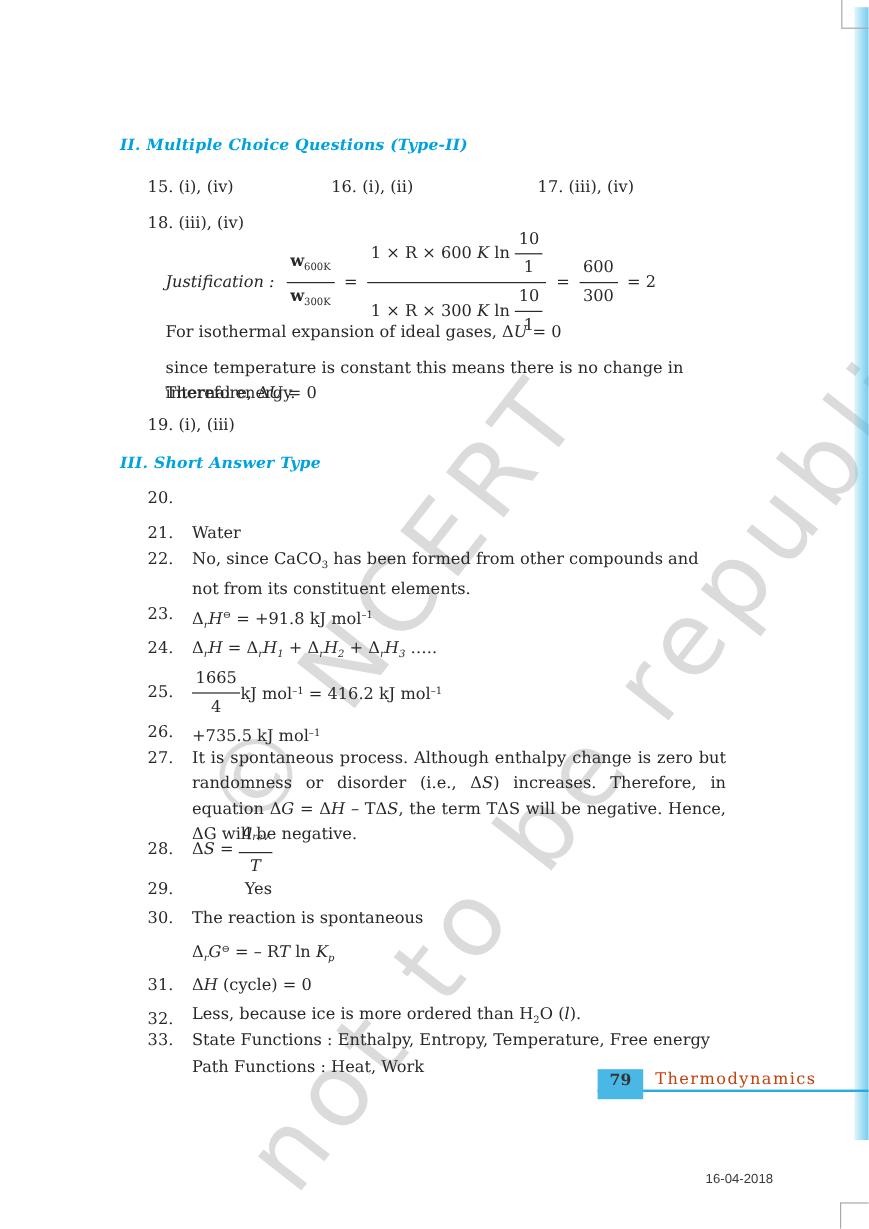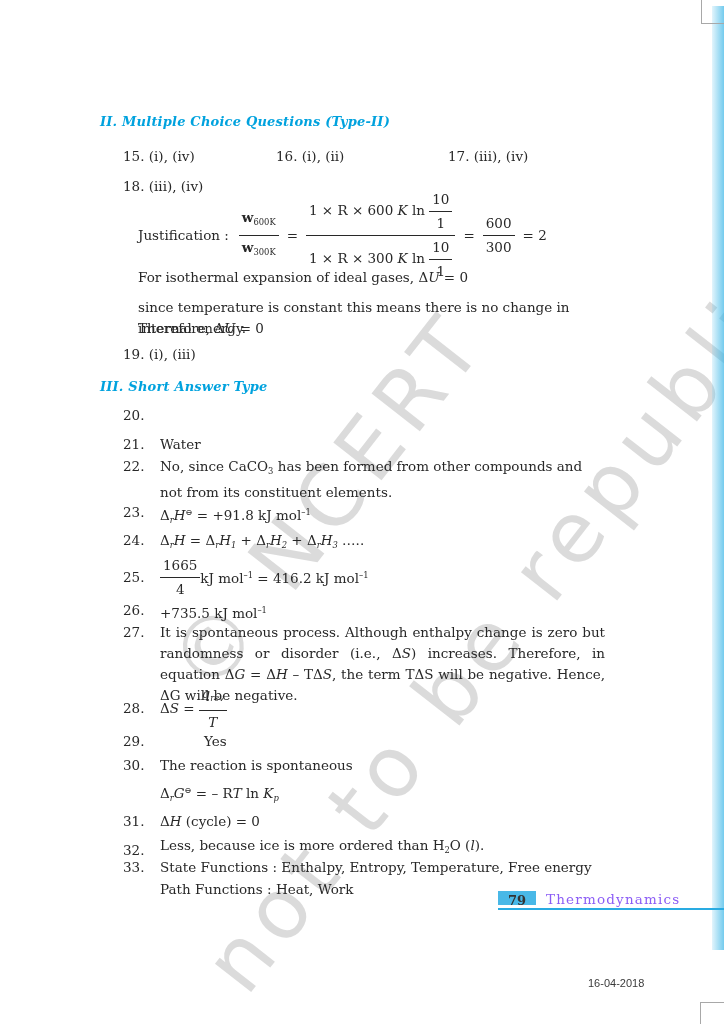--- a/index.html
+++ b/index.html
@@ -10,21 +10,21 @@
   .abs{position:absolute;}
   .heading-blue{
     font-weight:bold;font-style:italic;color:#00a2de;
     font-size:13px;letter-spacing:0.2px;white-space:nowrap;
   }
   .body-text{font-size:13.5px;line-height:21px;}
   .item{display:flex;font-size:13.5px;line-height:21px;}
   .item .num{width:37px;flex-shrink:0;}
   .item .val{flex:1;}
   .wrap{width:445px;text-align:justify;}
-  .ital{text-align:right;}
+  .ital{font-style:italic;text-align:right;}
   
   .tk-n{}
   .tk-i{font-style:italic;}
   .tk-b{font-weight:bold;}
   .tk-sub{font-size:0.62em;vertical-align:-0.4em;}
   .tk-isub{font-size:0.62em;vertical-align:-0.4em;font-style:italic;}
   .tk-sup{font-size:0.62em;vertical-align:0.55em;}
   
   .frac{display:inline-block;text-align:center;vertical-align:middle;}
   .frac .ft{display:block;border-bottom:1.3px solid #282828;padding:0 3px 1px 3px;}
@@ -34,24 +34,24 @@
   .ctr{display:flex;align-items:center;}
   
   .wm{
     font-family:"DejaVu Sans", sans-serif;font-size:84px;letter-spacing:9px;
     color:rgba(150,150,150,0.34);white-space:nowrap;
     transform:rotate(-52deg);transform-origin:left top;z-index:0;
   }
   .content{position:relative;z-index:1;}
   
   .pgbox{
-    width:38px;height:14px;background:#49b8e7;color:#333333;
+    width:38px;height:25px;background:#49b8e7;color:#333333;
     font-size:13px;font-weight:bold;text-align:center;line-height:19px;
   }
-  .chapter{color:#8b5cf6;font-size:13.5px;letter-spacing:1.2px;white-space:nowrap;}
+  .chapter{color:#c2410c;font-size:13.5px;letter-spacing:1.2px;white-space:nowrap;}
   .rule{height:2px;background:#29abe2;}
   .sidebar{
     width:12px;
     background:linear-gradient(to right, rgba(97,198,240,0.18), rgba(61,183,231,0.72));
   }
   .cropmark{border:1px solid #a8a8a8;background:transparent;}
   .datestamp{font-family:"Liberation Sans", sans-serif;font-size:11px;color:#3a3a3a;}
 </style>
 </head>
 <body>

